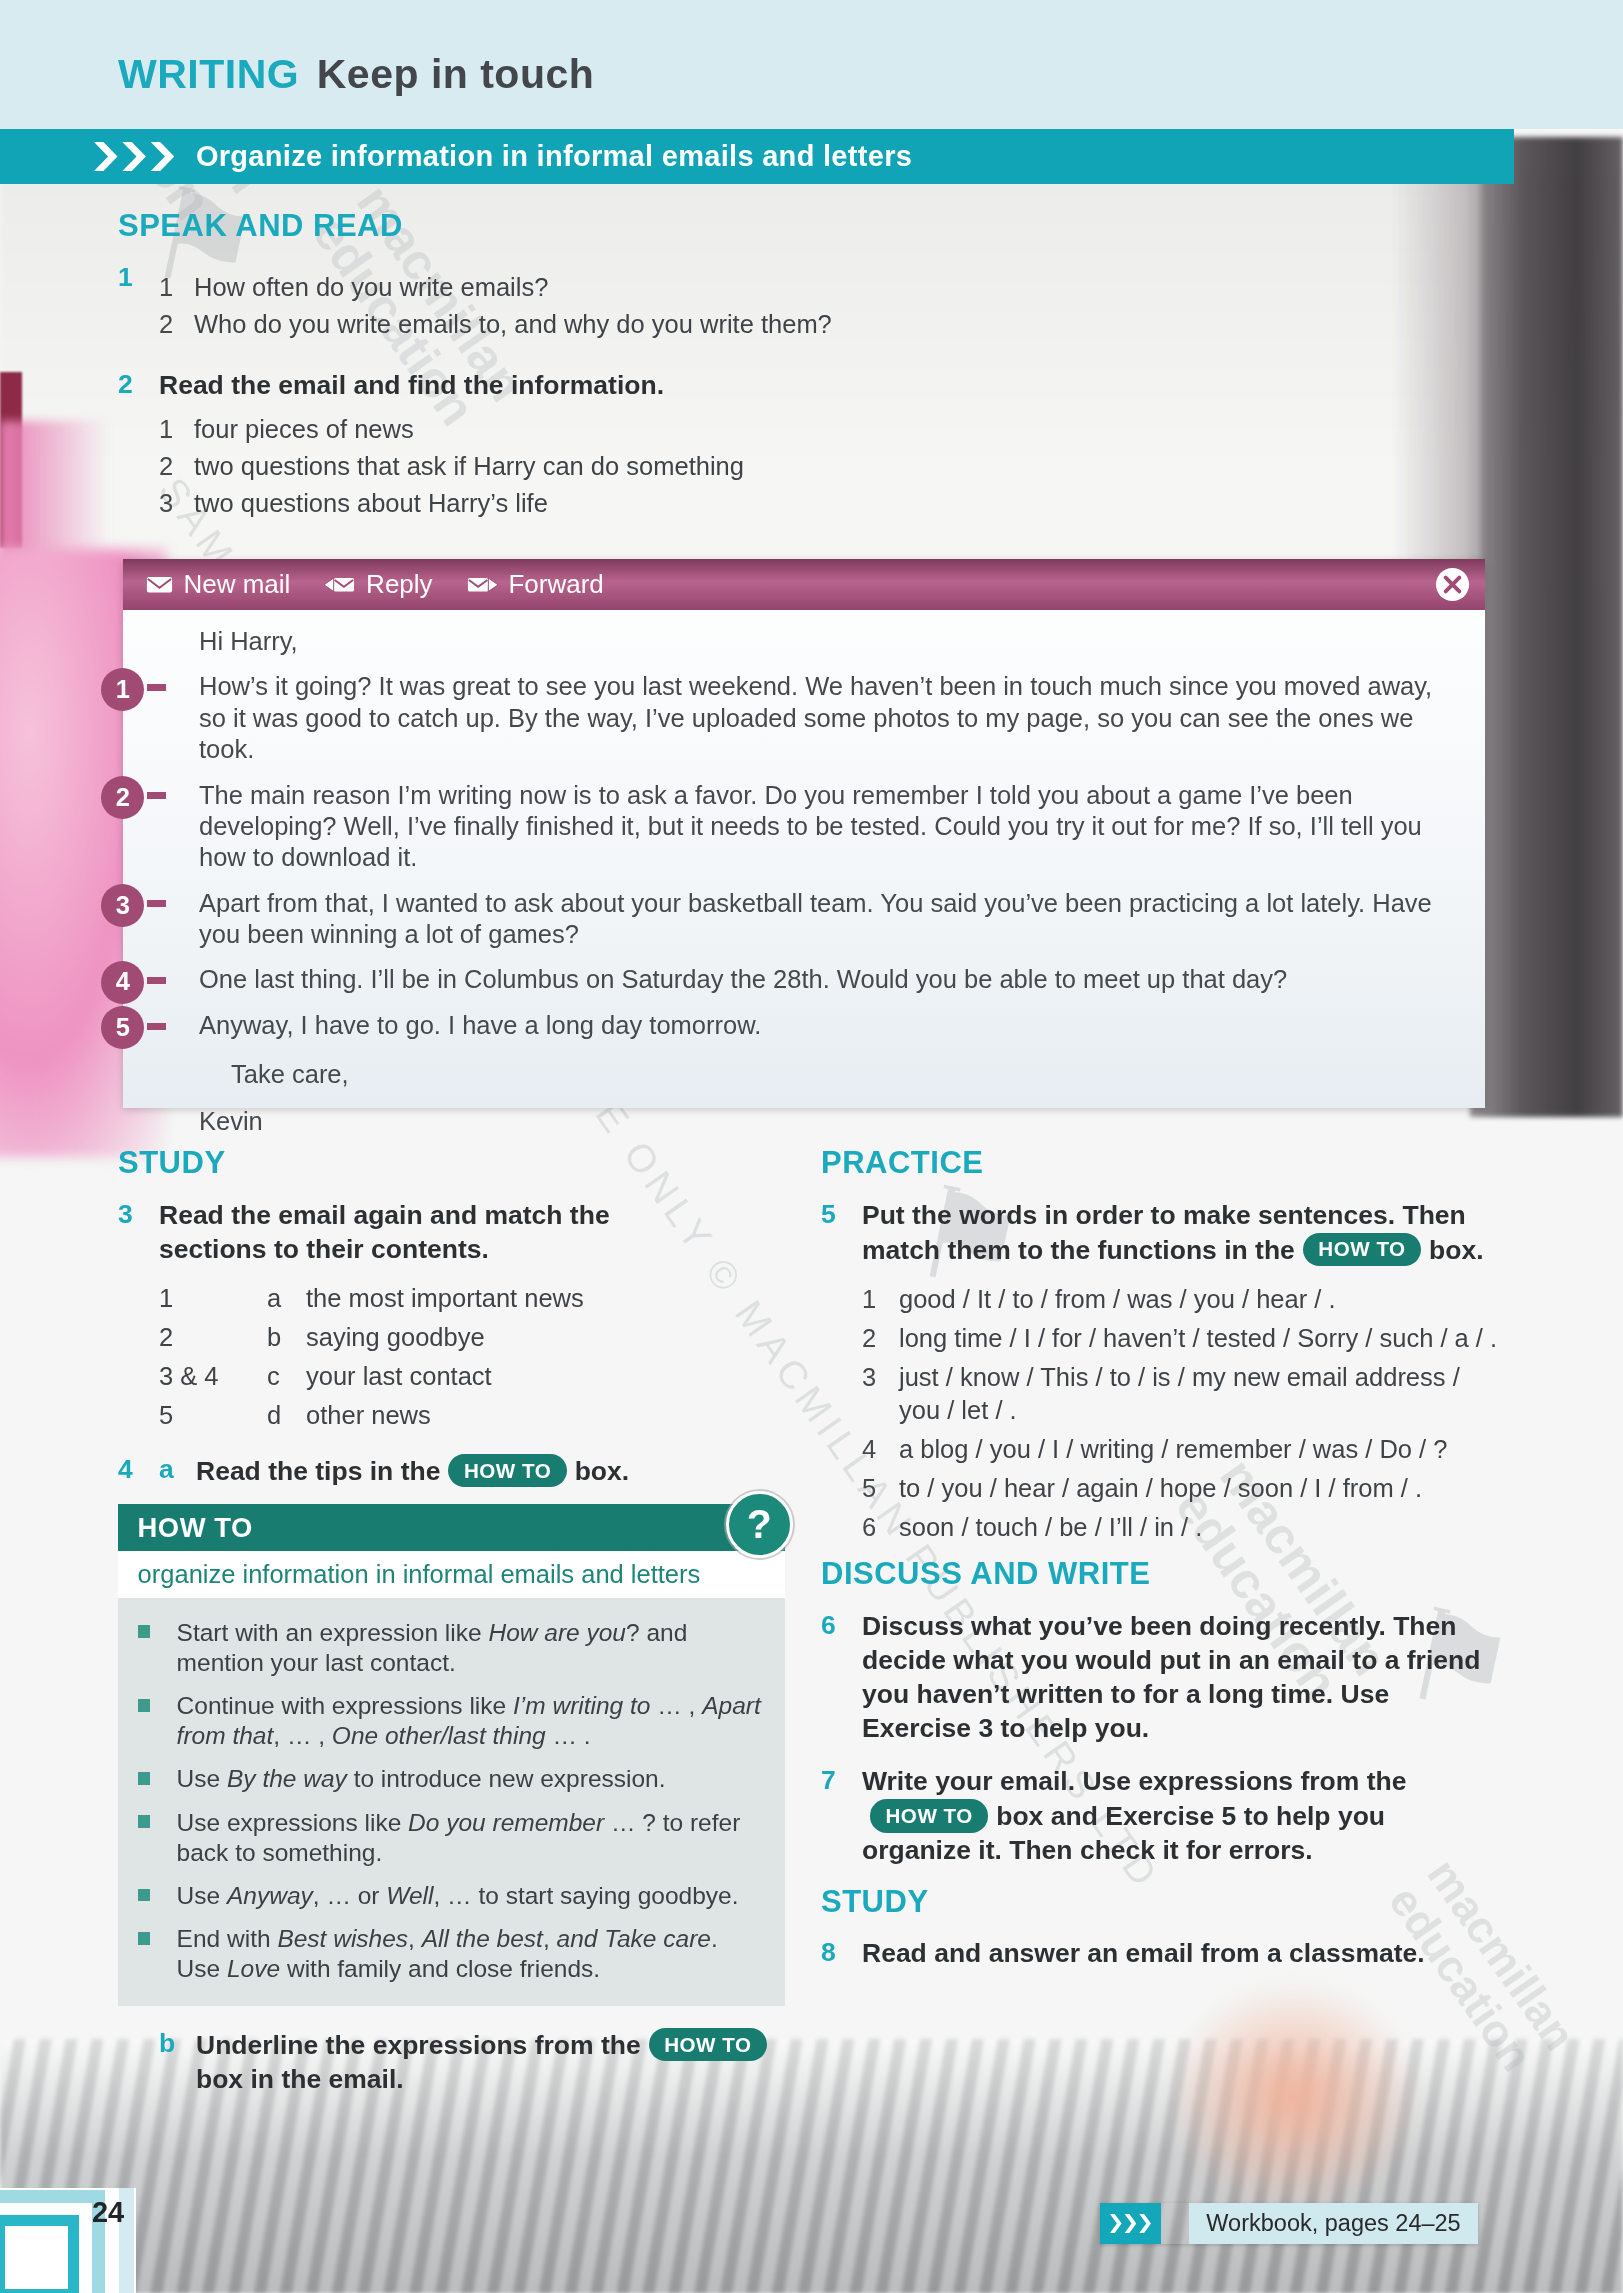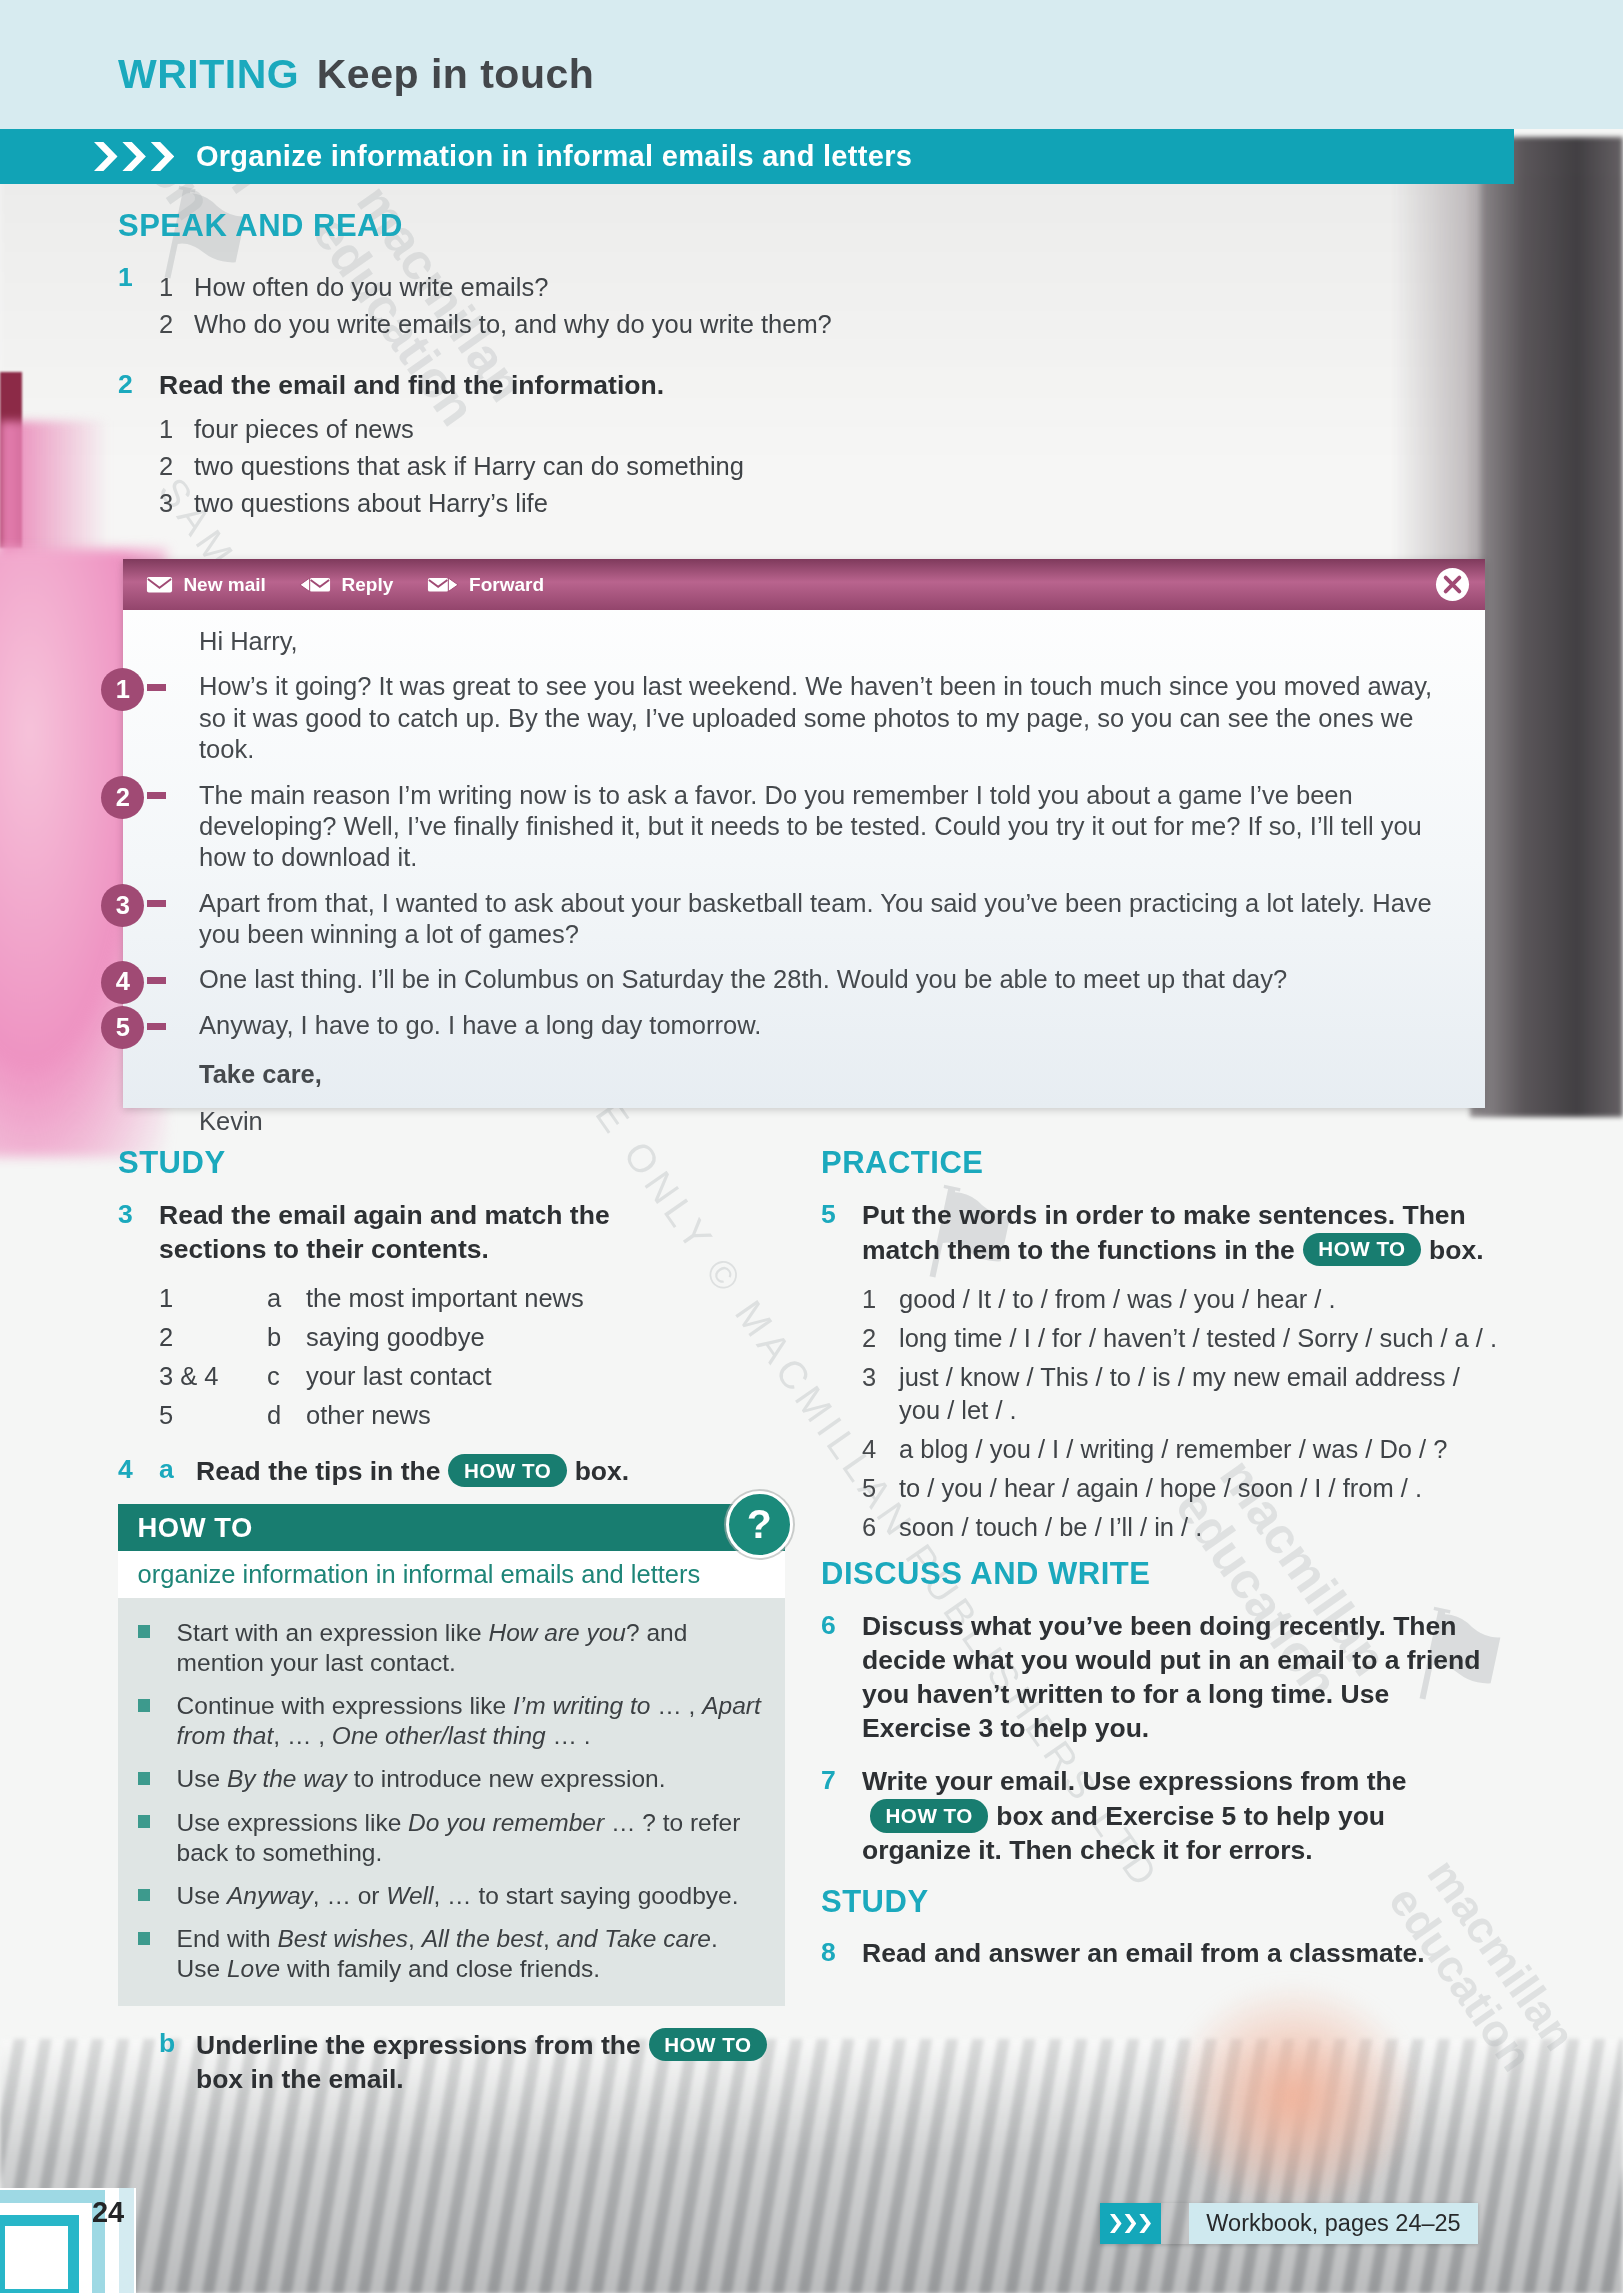--- a/index.html
+++ b/index.html
@@ -58,32 +58,32 @@
   .sub-list{margin:9.8px 0 0 0;}
   .sub-item{display:grid;grid-template-columns:35px 1fr;font-size:25.5px;color:#3f4347;line-height:1.3;margin-bottom:3.9px;}
   .sub-num{color:#46494c;}
   .pill{display:inline-block;background:#187d70;color:#fff;font-weight:bold;
     font-size:20.6px;line-height:1;padding:6.9px 15.7px 5.9px;border-radius:16.7px;margin:0 7.8px;
     vertical-align:2px;letter-spacing:0.5px;}
   
   .email{left:123px;top:559px;width:1362px;height:549px;background:linear-gradient(180deg,#ffffff 0%,#f4f7f9 55%,#e7edf2 100%);
     box-shadow:0 2px 7.8px rgba(0,0,0,.18);}
   .email-toolbar{height:51px;background:linear-gradient(180deg,#7f3a5c 0%,#b9648e 45%,#93456c 100%);
-    display:flex;align-items:center;color:#fff;font-size:19px;position:relative;font-weight:bold;}
+    display:flex;align-items:center;color:#fff;font-size:26px;position:relative;}
   .tb-btn{display:flex;align-items:center;gap:9.8px;margin-left:33px;cursor:default;}
   .tb-btn:first-child{margin-left:21.6px;}
   .email-close{position:absolute;right:13.7px;top:6.9px;width:37px;height:37px;}
   .email-body{padding:11.8px 35px 0 0;font-size:25.5px;color:#45494d;line-height:1.22;}
   .email-greeting{padding-left:76px;margin-top:3.9px;}
   .email-para{position:relative;padding-left:76px;margin-top:14.7px;}
   .num-circle{position:absolute;left:-21.6px;top:-3.9px;width:43px;height:43px;border-radius:50%;
     background:#a04a74;color:#fff;font-weight:bold;font-size:25.5px;
     display:flex;align-items:center;justify-content:center;}
   .num-dash{position:absolute;left:23.5px;top:12.7px;width:19.6px;height:6.9px;background:#a04a74;}
-  .email-closing{padding-left:76px;margin-top:17.6px;font-weight:bold;}
+  .email-closing{padding-left:108px;margin-top:17.6px;}
   .email-sig{padding-left:76px;margin-top:15.7px;}
   
   .col-left{left:118px;top:1145px;width:667px;}
   .col-right{left:821px;top:1145px;width:678px;}
   
   .match-row{display:grid;grid-template-columns:108px 39px 1fr;font-size:25.5px;color:#3f4347;
     line-height:1.3;margin-bottom:5.9px;padding-left:41px;box-sizing:border-box;}
   
   .howto{margin:13.7px 0 21.6px 0;position:relative;}
   .howto-head{background:#187d70;height:47px;display:flex;align-items:center;position:relative;}

